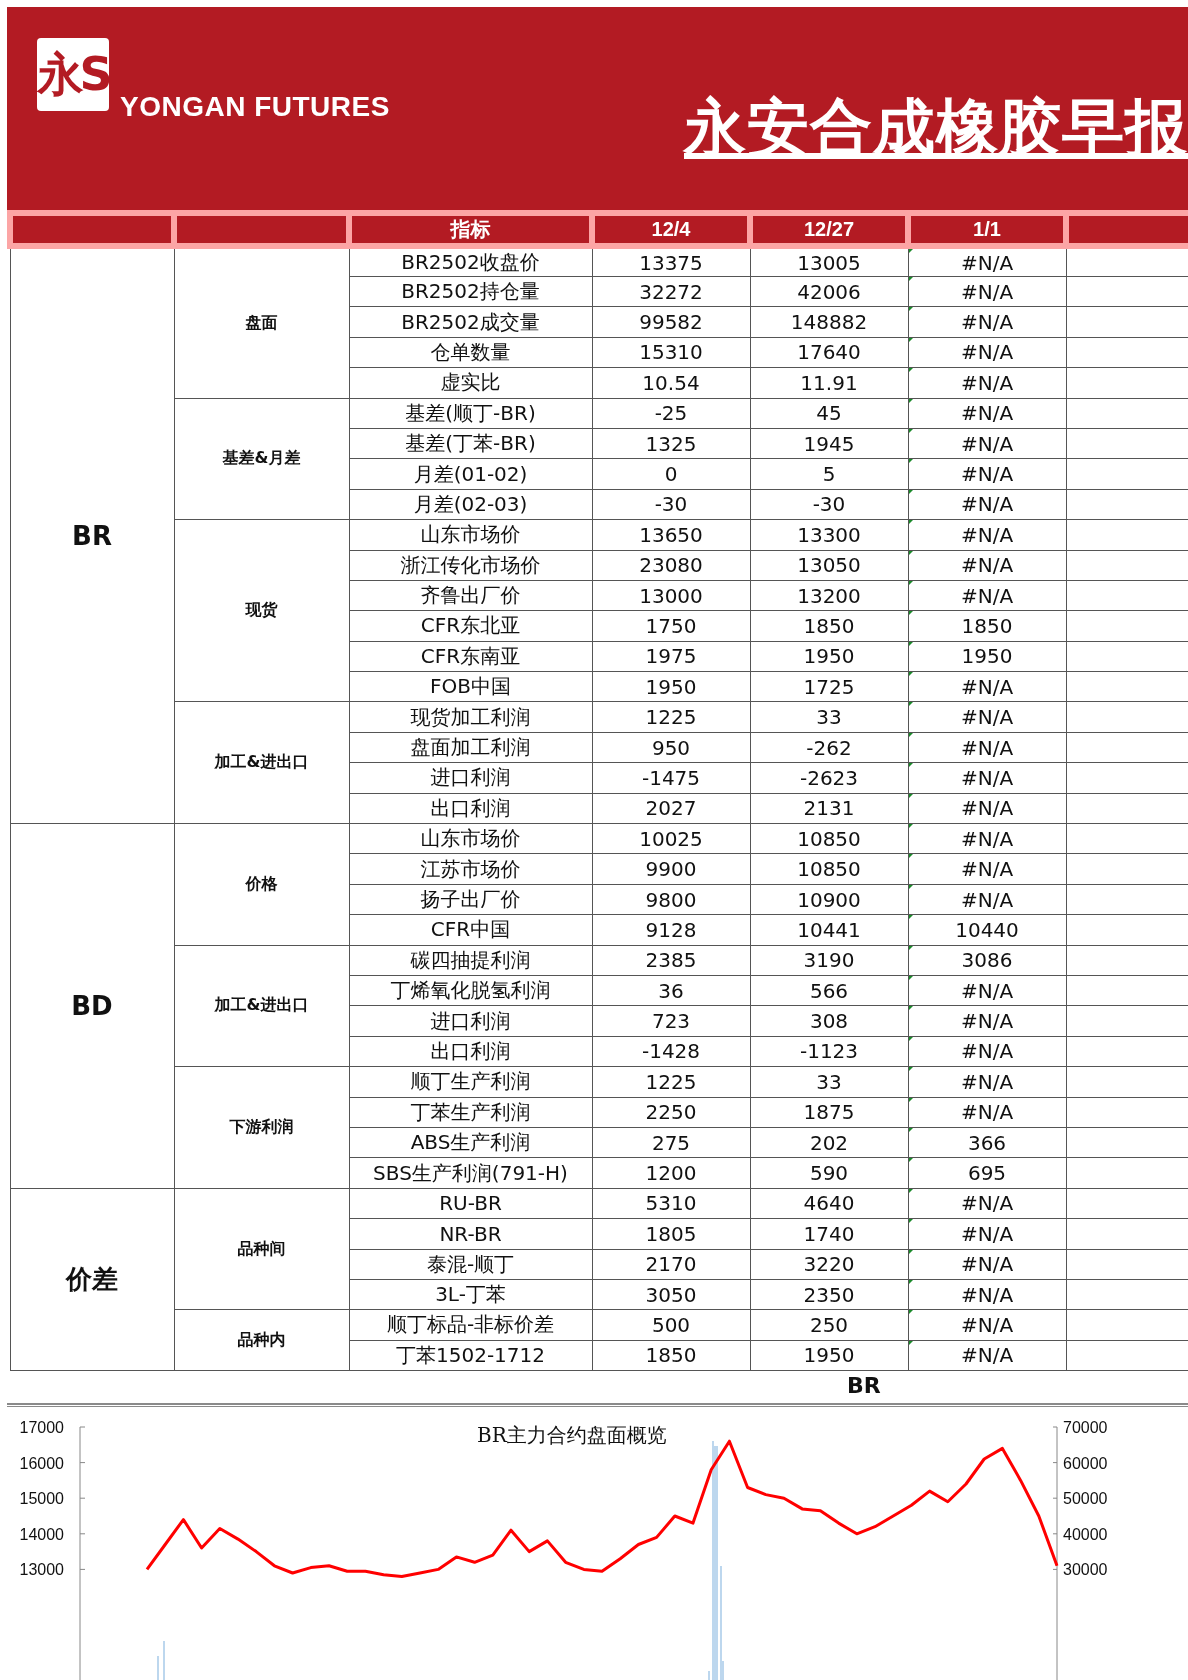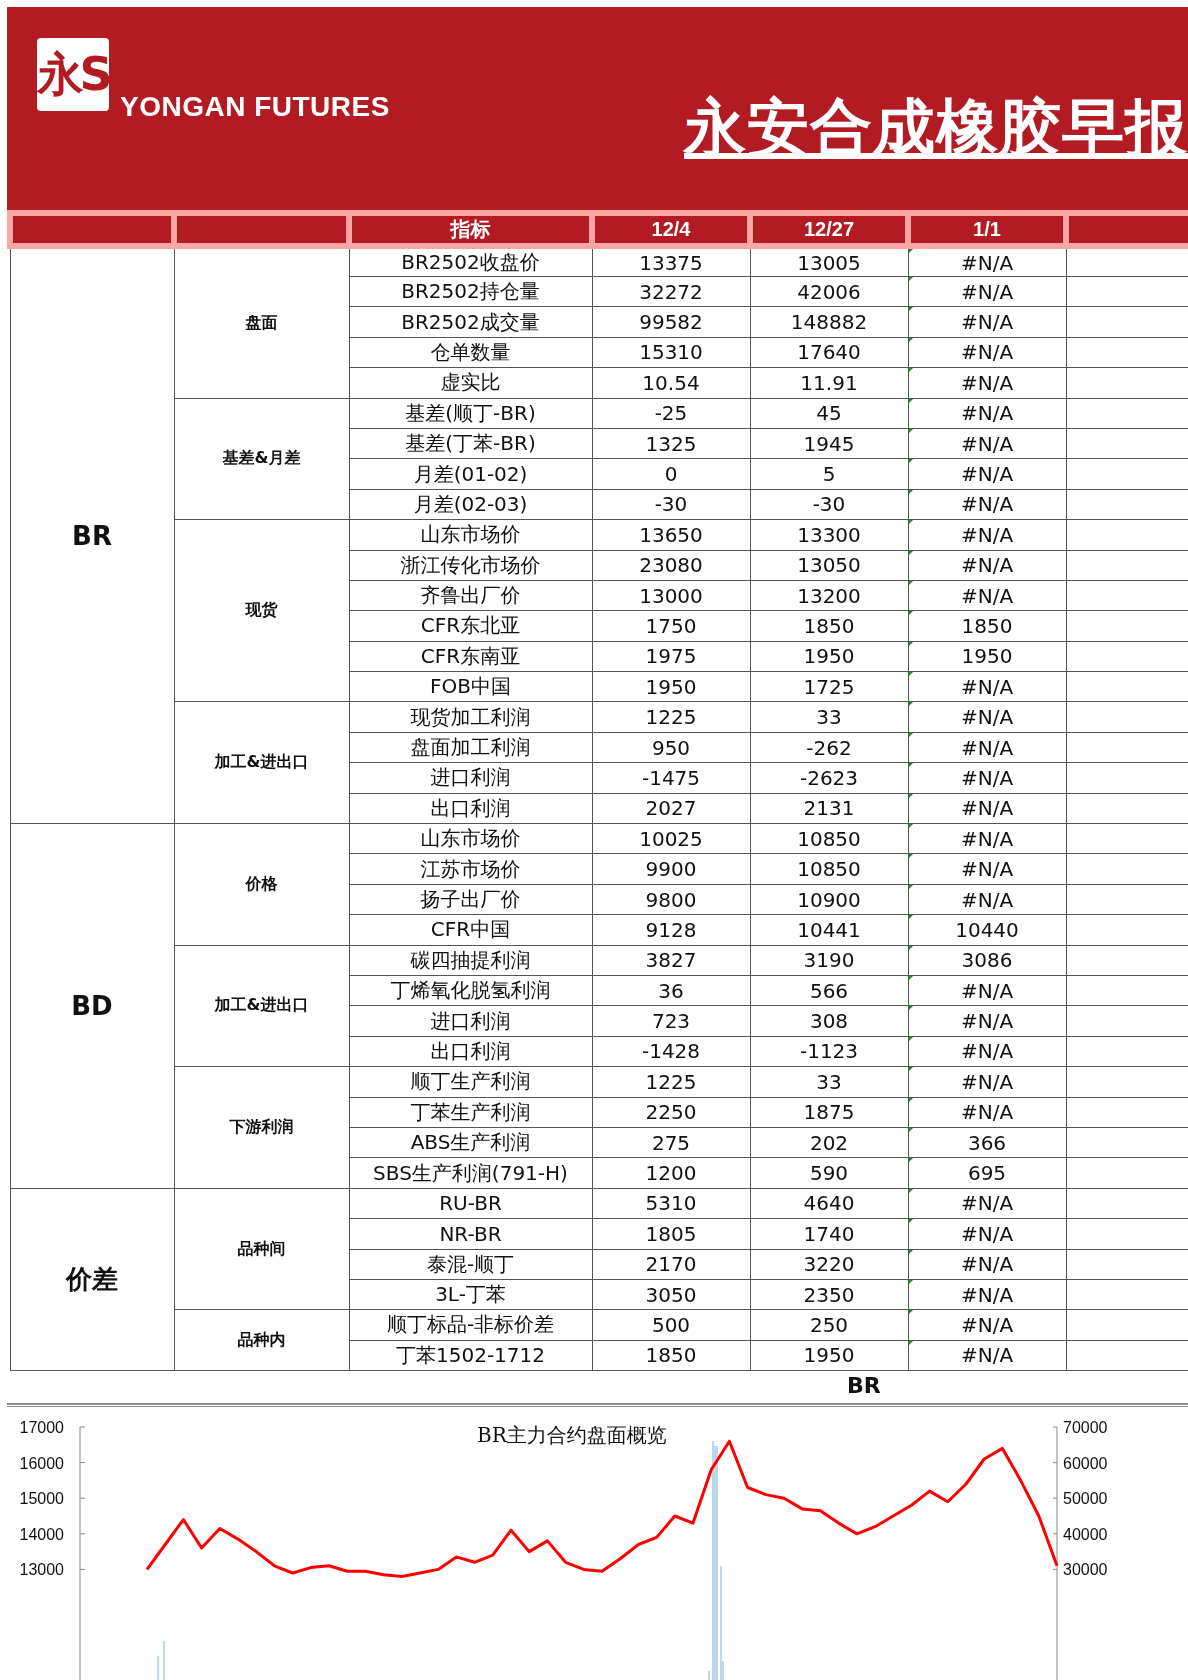--- a/index.html
+++ b/index.html
@@ -229,21 +229,21 @@
       <tr>
         <td class="thin">CFR中国</td>
         <td class="thin">9128</td>
         <td class="thin">10441</td>
         <td class="thin na">10440</td>
         <td class="blank thin"></td>
       </tr>
       <tr>
         <td class="sub" rowspan="4">加工&amp;进出口</td>
         <td class="">碳四抽提利润</td>
-        <td class="">3827</td>
+        <td class="">2385</td>
         <td class="">3190</td>
         <td class=" na">3086</td>
         <td class="blank"></td>
       </tr>
       <tr>
         <td class="thin">丁烯氧化脱氢利润</td>
         <td class="thin">36</td>
         <td class="thin">566</td>
         <td class="thin na">#N/A</td>
         <td class="blank thin"></td>

